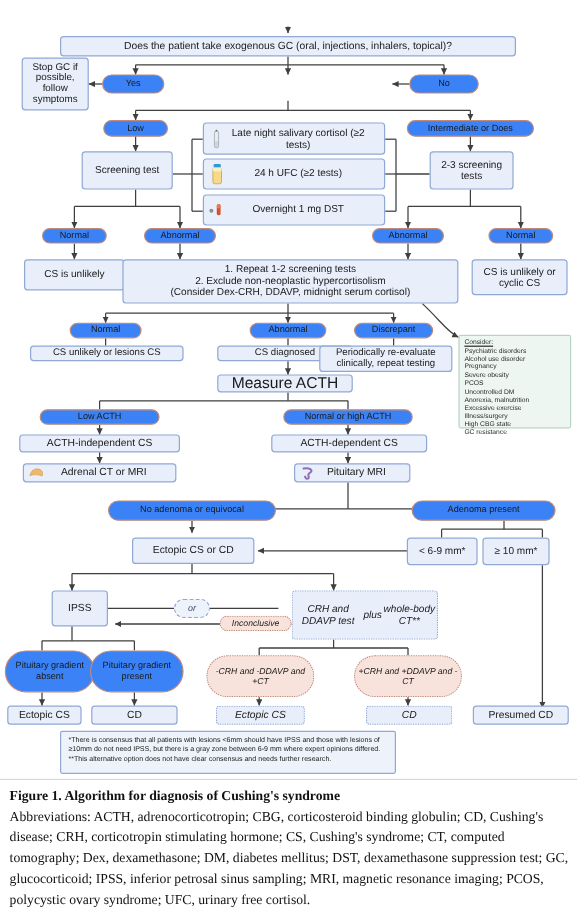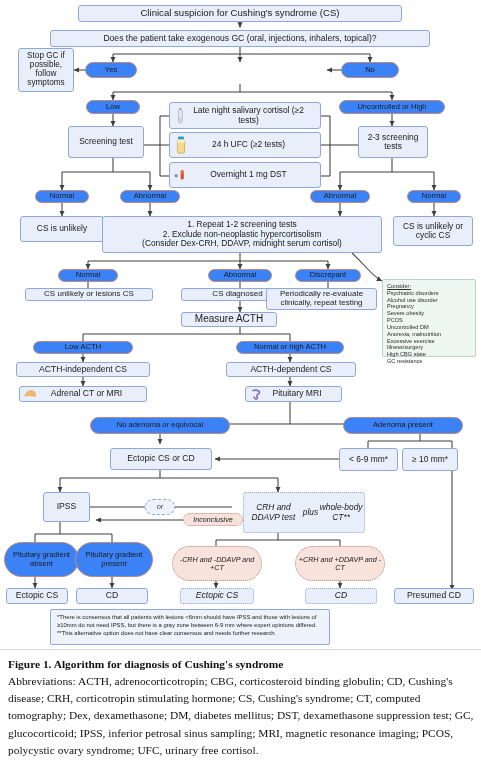--- a/index.html
+++ b/index.html
@@ -265,34 +265,33 @@
       <line x1="216" y1="540" x2="216" y2="546"></line>
       <line x1="340" y1="540" x2="340" y2="546"></line>
 
       <line x1="35" y1="577" x2="35" y2="588" marker-end="url(#ah)"></line>
       <line x1="112" y1="577" x2="112" y2="588" marker-end="url(#ah)"></line>
       <line x1="216" y1="581" x2="216" y2="588" marker-end="url(#ah)"></line>
       <line x1="340" y1="581" x2="340" y2="588" marker-end="url(#ah)"></line>
     </g>
   </svg>
 
-  <div class="node box" style="left:78px; top:5px; width:324px; height:17px; font-size:9.6px;">Clinical suspicion for Cushing's syndrome (CS)</div>
 
   <div class="node box" style="left:50px; top:30px; width:380px; height:17px; font-size:8.6px;">Does the patient take exogenous GC (oral, injections, inhalers, topical)?</div>
 
   <div class="node box" style="left:18px; top:48px; width:56px; height:44px; font-size:8.2px;">Stop GC if possible, follow symptoms</div>
 
   <div class="node pill" style="left:85px; top:62px; width:52px; height:16px;">Yes</div>
 
   <div class="node pill" style="left:341px; top:62px; width:58px; height:16px;">No</div>
 
 
   <div class="node pill" style="left:86px; top:100px; width:54px; height:14px;">Low</div>
 
-  <div class="node pill" style="left:339px; top:100px; width:106px; height:14px;">Uncontrolled or High</div>
+  <div class="node pill" style="left:339px; top:100px; width:106px; height:14px;">Intermediate or Does</div>
 
   <div class="node box" style="left:68px; top:126px; width:76px; height:32px; font-size:8.4px;">Screening test</div>
 
   <div class="node box" style="left:358px; top:126px; width:70px; height:32px; font-size:8.4px; padding:0 3px;">2-3 screening tests</div>
 
   <div class="node box testrow" style="left:169px; top:102px; width:152px; height:27px; font-size:8.4px;">
     <span class="ico">
       <svg width="5" height="16" viewBox="0 0 5 16">
         <rect x="0.6" y="1.2" width="3.6" height="14" rx="1.8" fill="#e9edf2" stroke="#9aa3ad" stroke-width="0.7"></rect>
         <rect x="1.3" y="9.5" width="2.2" height="5" rx="1.1" fill="#c9d2db"></rect>
@@ -364,21 +363,21 @@
       <div>PCOS</div>
       <div>Uncontrolled DM</div>
       <div>Anorexia, malnutrition</div>
       <div>Excessive exercise</div>
       <div>Illness/surgery</div>
       <div>High CBG state</div>
       <div>GC resistance</div>
     </div>
   </div>
 
-  <div class="node box" style="left:181px; top:312px; width:96px; height:15px; font-size:10px;">Measure ACTH</div>
+  <div class="node box" style="left:181px; top:312px; width:113px; height:15px; font-size:13px;">Measure ACTH</div>
 
   <div class="node pill" style="left:33px; top:341px; width:100px; height:13px;">Low ACTH</div>
 
   <div class="node pill" style="left:236px; top:341px; width:108px; height:13px;">Normal or high ACTH</div>
 
   <div class="node box" style="left:16px; top:362px; width:134px; height:15px; font-size:8.6px;">ACTH-independent CS</div>
 
   <div class="node box" style="left:226px; top:362px; width:130px; height:15px; font-size:8.6px;">ACTH-dependent CS</div>
 
   <div class="node box testrow" style="left:19px; top:386px; width:128px; height:16px; font-size:8.6px;">

